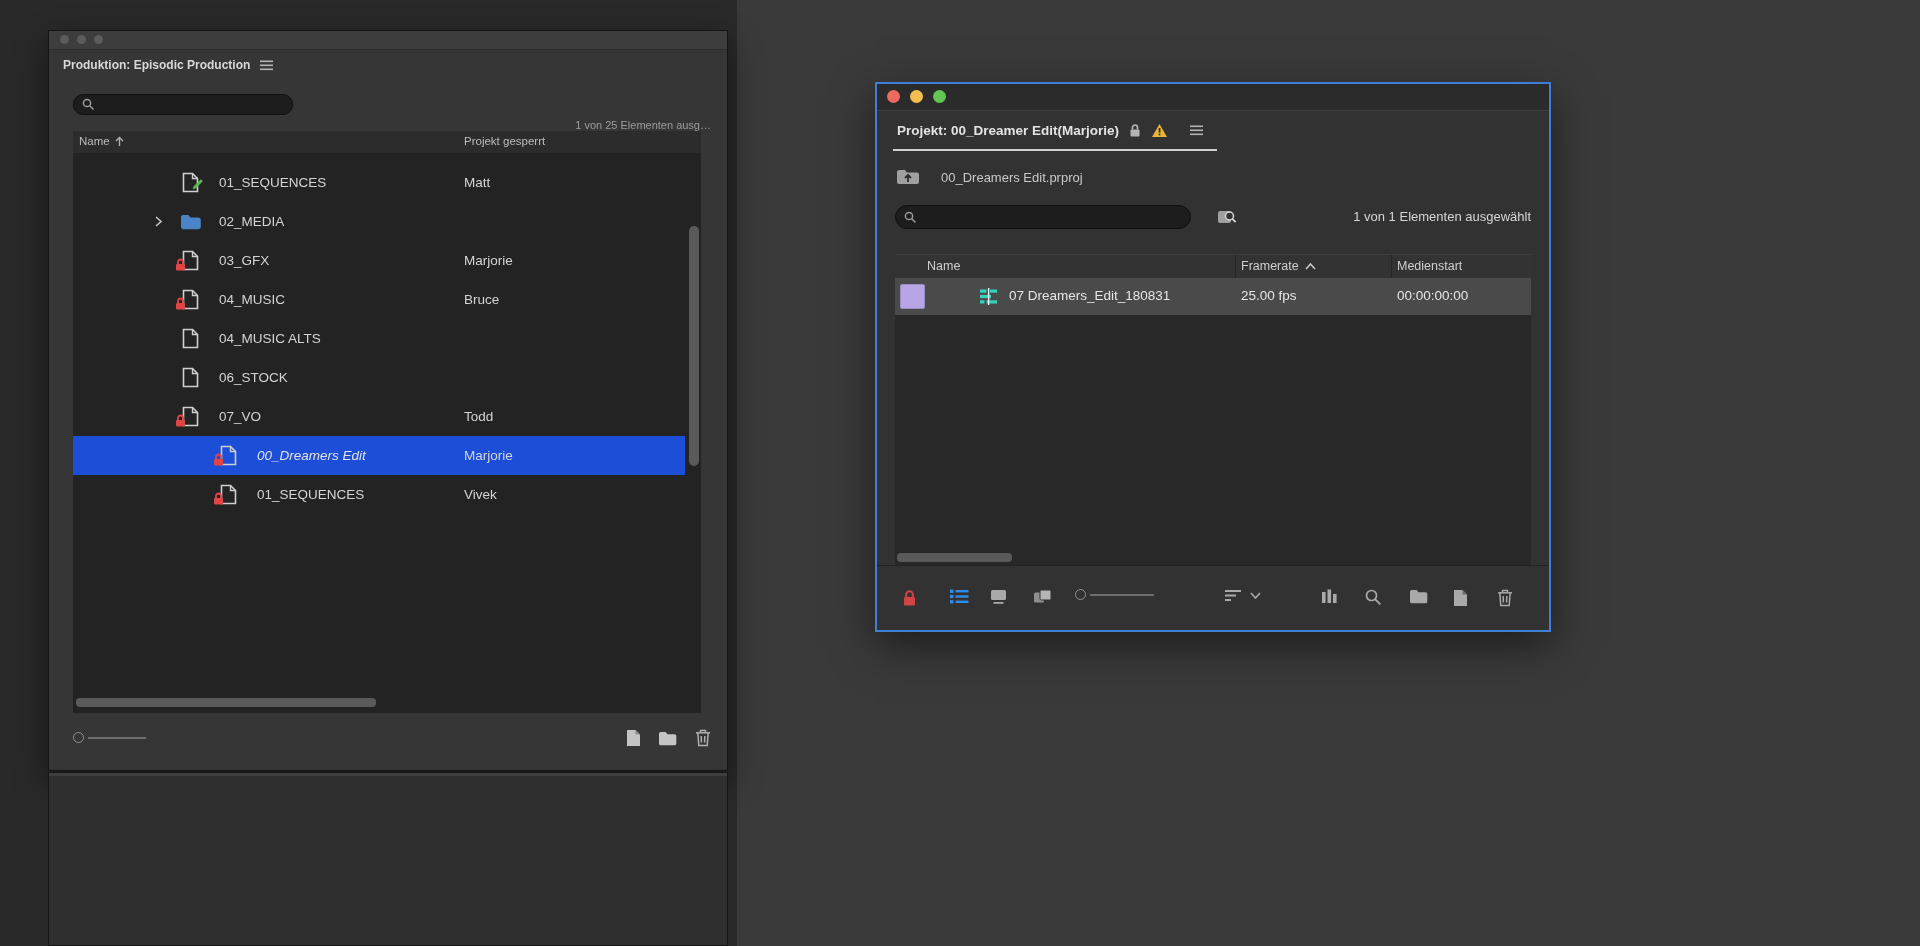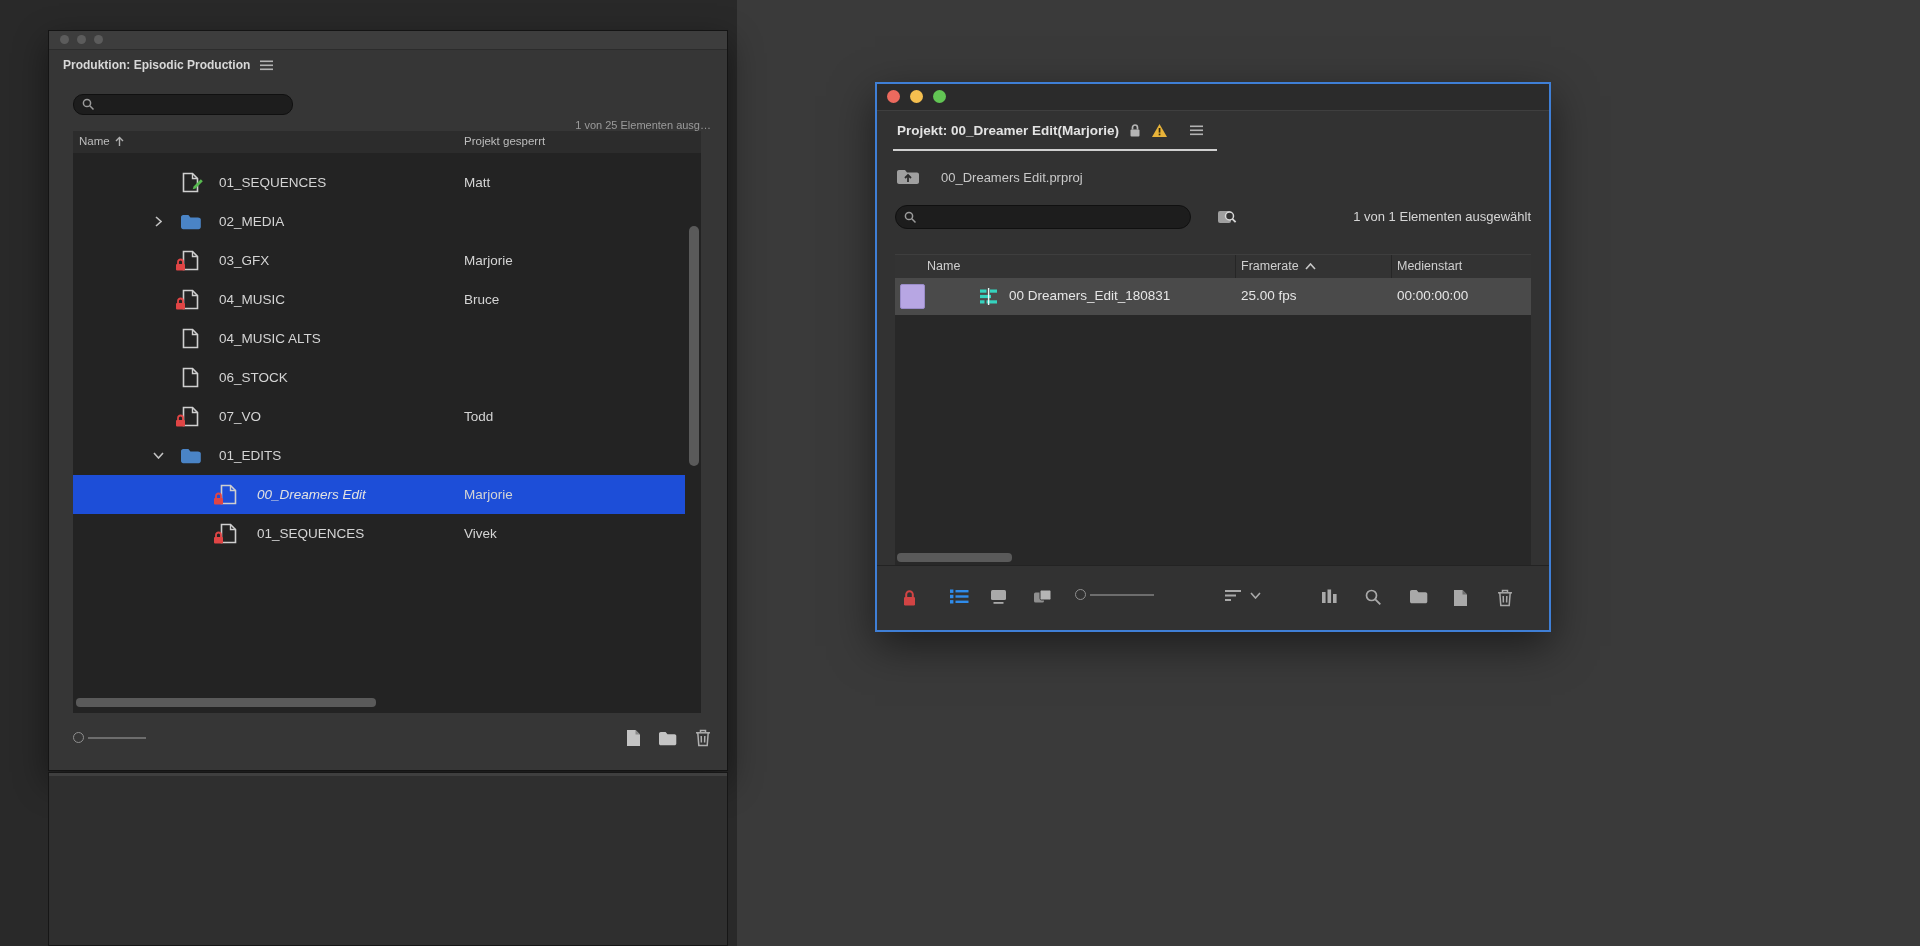--- a/index.html
+++ b/index.html
@@ -259,34 +259,20 @@
                 <path d="M3 6 V4 a2.5 2.5 0 0 1 5 0 V6" fill="none" stroke="#e04545" stroke-width="1.8"></path>
                 <rect x="1" y="6" width="9" height="6.5" rx="1" fill="#e04545"></rect>
               </svg>
           </span>
         </span>
         <span class="rname">07_VO</span>
         <span class="owner">Todd</span>
       </div>
 
 
-      <div class="prow lvl2">
-        <span class="exp">
-          <svg width="11" height="7" viewBox="0 0 11 7">
-              <polyline points="1,1 5.5,6 10,1" fill="none" stroke="#c2c2c2" stroke-width="1.6"></polyline>
-            </svg>
-        </span>
-        <span class="picon">
-          <svg width="21" height="16" viewBox="0 0 21 16">
-              <path d="M1 3.2 C1 2 2 1 3.2 1 h5.2 l2 2.4 h7.4 C20 3.4 20.8 4.4 20.8 5.6 V13 c0 1.2-1 2.2-2.2 2.2 H3.2 C2 15.2 1 14.2 1 13 Z" fill="#4a84c6"></path>
-            </svg>
-        </span>
-        <span class="rname">01_EDITS</span>
-        <span class="owner"></span>
-      </div>
 
       <div class="prow lvl3 sel">
         <span class="picon">
           <svg width="17" height="21" viewBox="0 0 17 21">
               <path d="M1.5 1.5 h9 l5 5 v13 h-14 z" fill="none" stroke="#cfcfcf" stroke-width="1.6"></path>
               <path d="M10.5 1.5 v5 h5" fill="none" stroke="#cfcfcf" stroke-width="1.4"></path>
             </svg>
           <span class="badge">
             <svg width="11" height="13" viewBox="0 0 11 13">
                 <path d="M3 6 V4 a2.5 2.5 0 0 1 5 0 V6" fill="none" stroke="#e04545" stroke-width="1.8"></path>
@@ -449,21 +435,21 @@
             <g fill="#35d3be">
               <rect x="1" y="1.5" width="6.5" height="3.2"></rect>
               <rect x="11" y="1.5" width="7" height="3.2"></rect>
               <rect x="1" y="6.9" width="11" height="3.2"></rect>
               <rect x="1" y="12.3" width="4.5" height="3.2"></rect>
               <rect x="7.5" y="12.3" width="10.5" height="3.2"></rect>
             </g>
             <rect x="8.9" y="0" width="1.4" height="17" fill="#eafaf7"></rect>
           </svg>
       </span>
-      <span class="pj-rname">00 Dreamers_Edit_180831</span>
+      <span class="pj-rname">07 Dreamers_Edit_180831</span>
       <span class="pj-rframe">25.00 fps</span>
       <span class="pj-rstart">00:00:00:00</span>
     </div>
 
     <div class="pj-hscroll"></div>
   </div>
 
   <div class="pj-bottombar">
     <span class="tbico" style="left:25px;">
       <svg width="15" height="18" viewBox="0 0 15 18">

